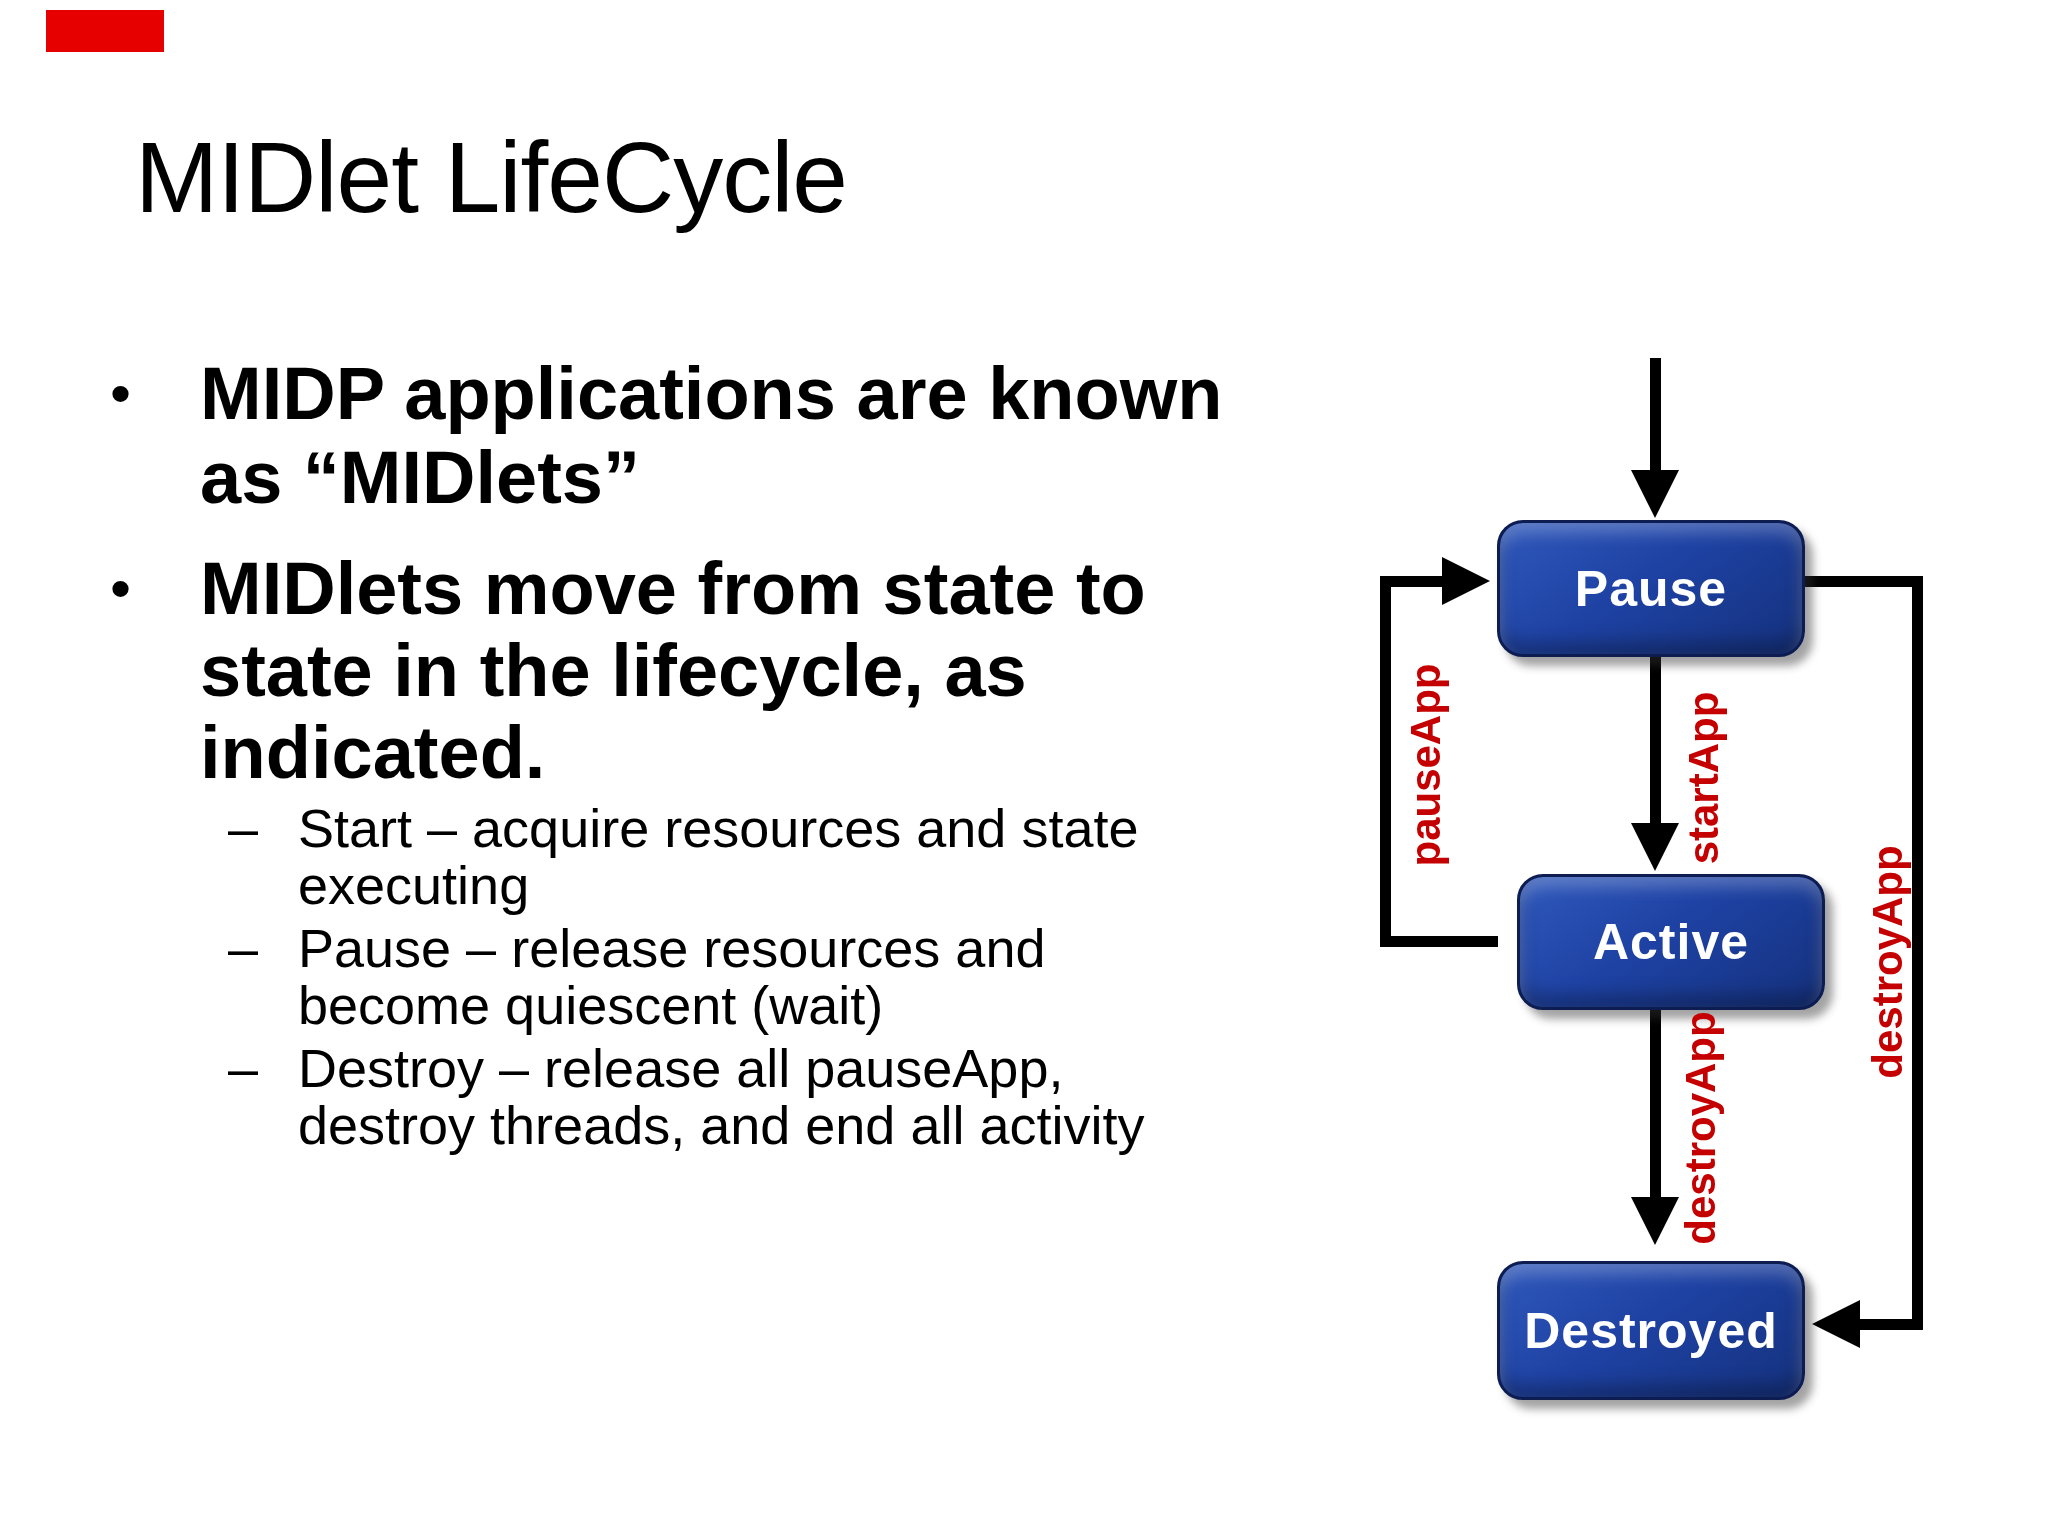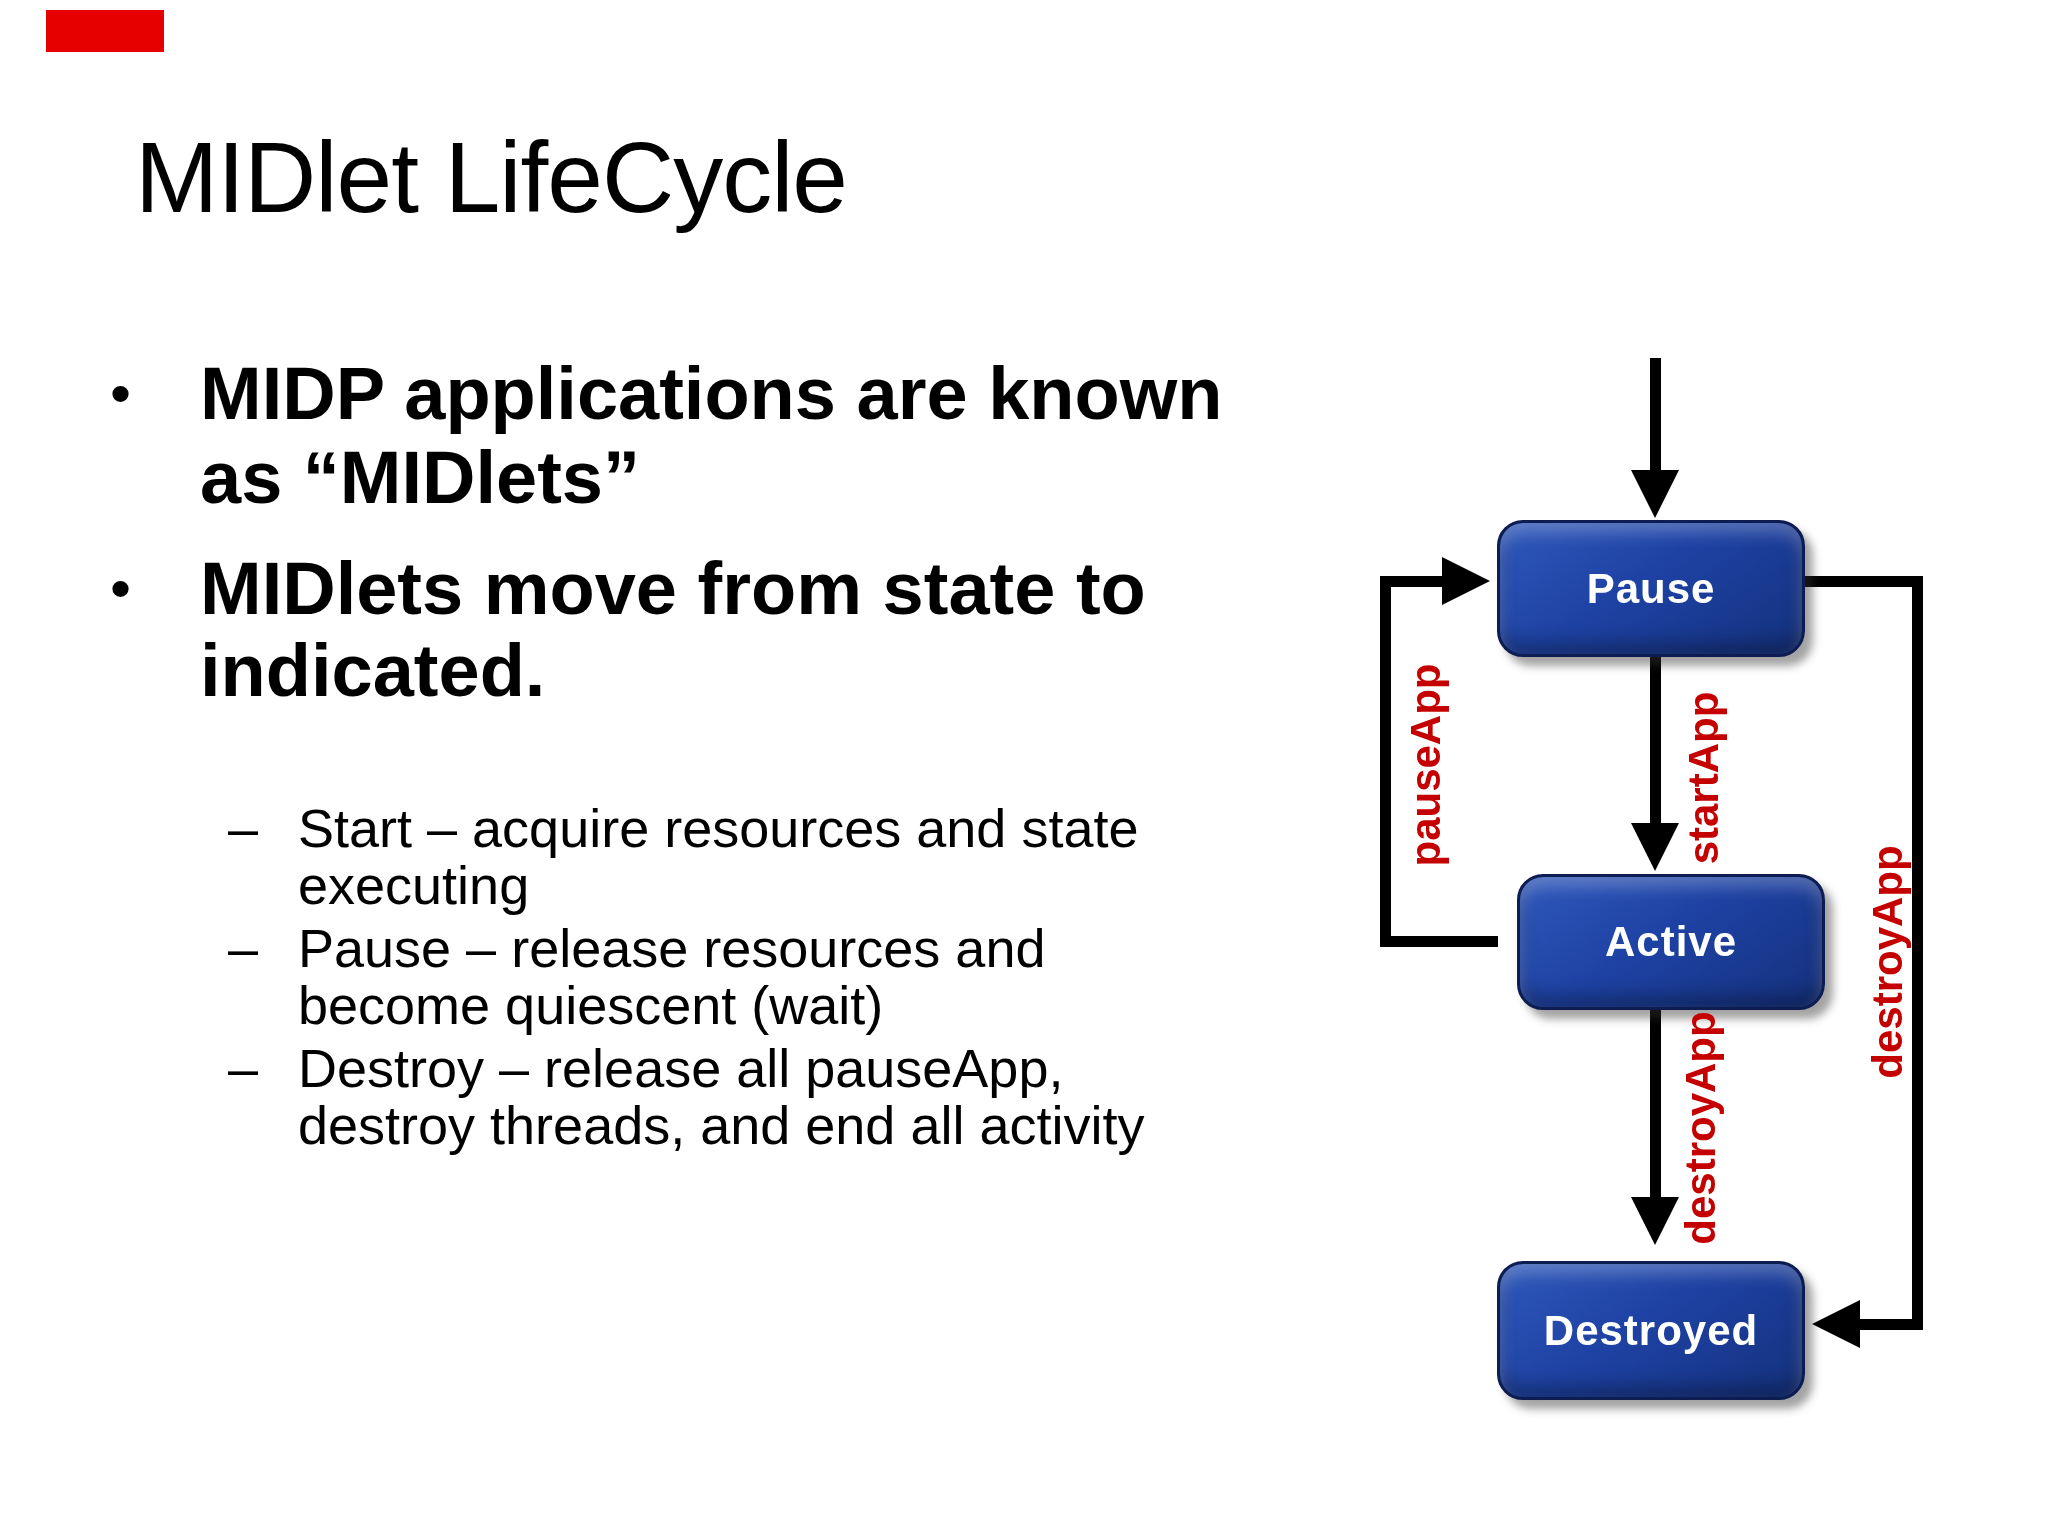--- a/index.html
+++ b/index.html
@@ -33,21 +33,21 @@
   
   .hline,.vline{position:absolute;background:#000000;}
   .state{
     position:absolute;width:308px;
     border:3px solid #0d1d52;border-radius:26px;box-sizing:border-box;
     background:linear-gradient(145deg,#2f58bb 0%,#1e42a4 45%,#15317d 100%);
     box-shadow:8px 9px 8px rgba(50,50,50,0.45),
                inset 0 10px 16px rgba(255,255,255,0.25),
                inset 0 -12px 18px rgba(0,0,0,0.28);
     display:flex;align-items:center;justify-content:center;
-    color:#ffffff;font-weight:bold;font-size:42px;letter-spacing:1px;
+    color:#ffffff;font-weight:bold;font-size:50px;letter-spacing:1px;
   }
   .arrow-down{position:absolute;width:0;height:0;
     border-left:24px solid transparent;border-right:24px solid transparent;
     border-top:48px solid #000;}
   .arrow-right{position:absolute;width:0;height:0;
     border-top:24px solid transparent;border-bottom:24px solid transparent;
     border-left:48px solid #000;}
   .arrow-left{position:absolute;width:0;height:0;
     border-top:24px solid transparent;border-bottom:24px solid transparent;
     border-right:48px solid #000;}
@@ -72,20 +72,21 @@
       <div class="lines">
         <div class="nowrap">MIDP applications are known</div>
         <div class="nowrap">as “MIDlets”</div>
       </div>
     </div>
 
     <div class="b1" style="top:548px;line-height:82px;">
       <div class="marker">•</div>
       <div class="lines">
         <div class="nowrap">MIDlets move from state to</div>
+        <div class="nowrap">state in the lifecycle, as</div>
         <div class="nowrap">indicated.</div>
       </div>
     </div>
 
     <div class="b2" style="top:800px;">
       <div class="marker">–</div>
       <div class="lines">
         <div class="nowrap">Start – acquire resources and state</div>
         <div class="nowrap">executing</div>
       </div>

